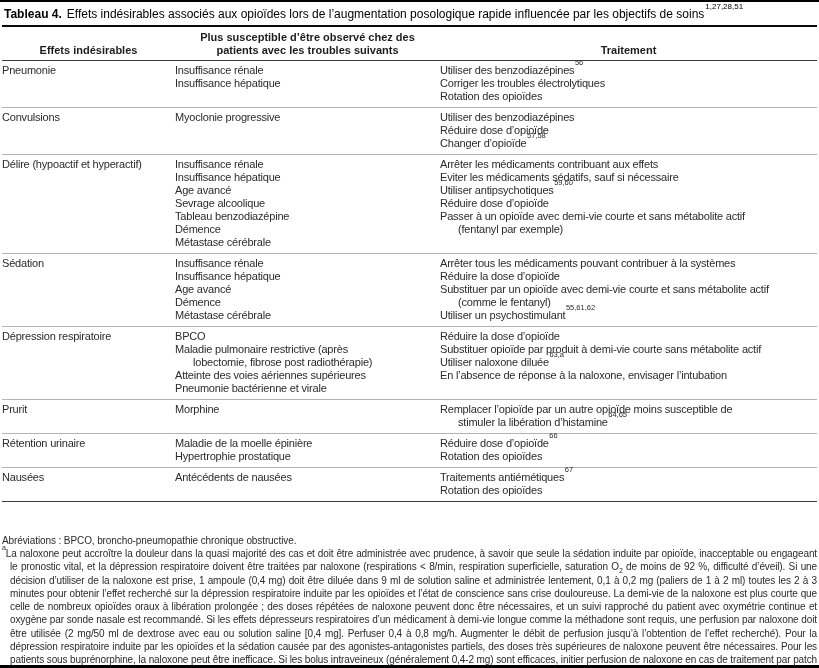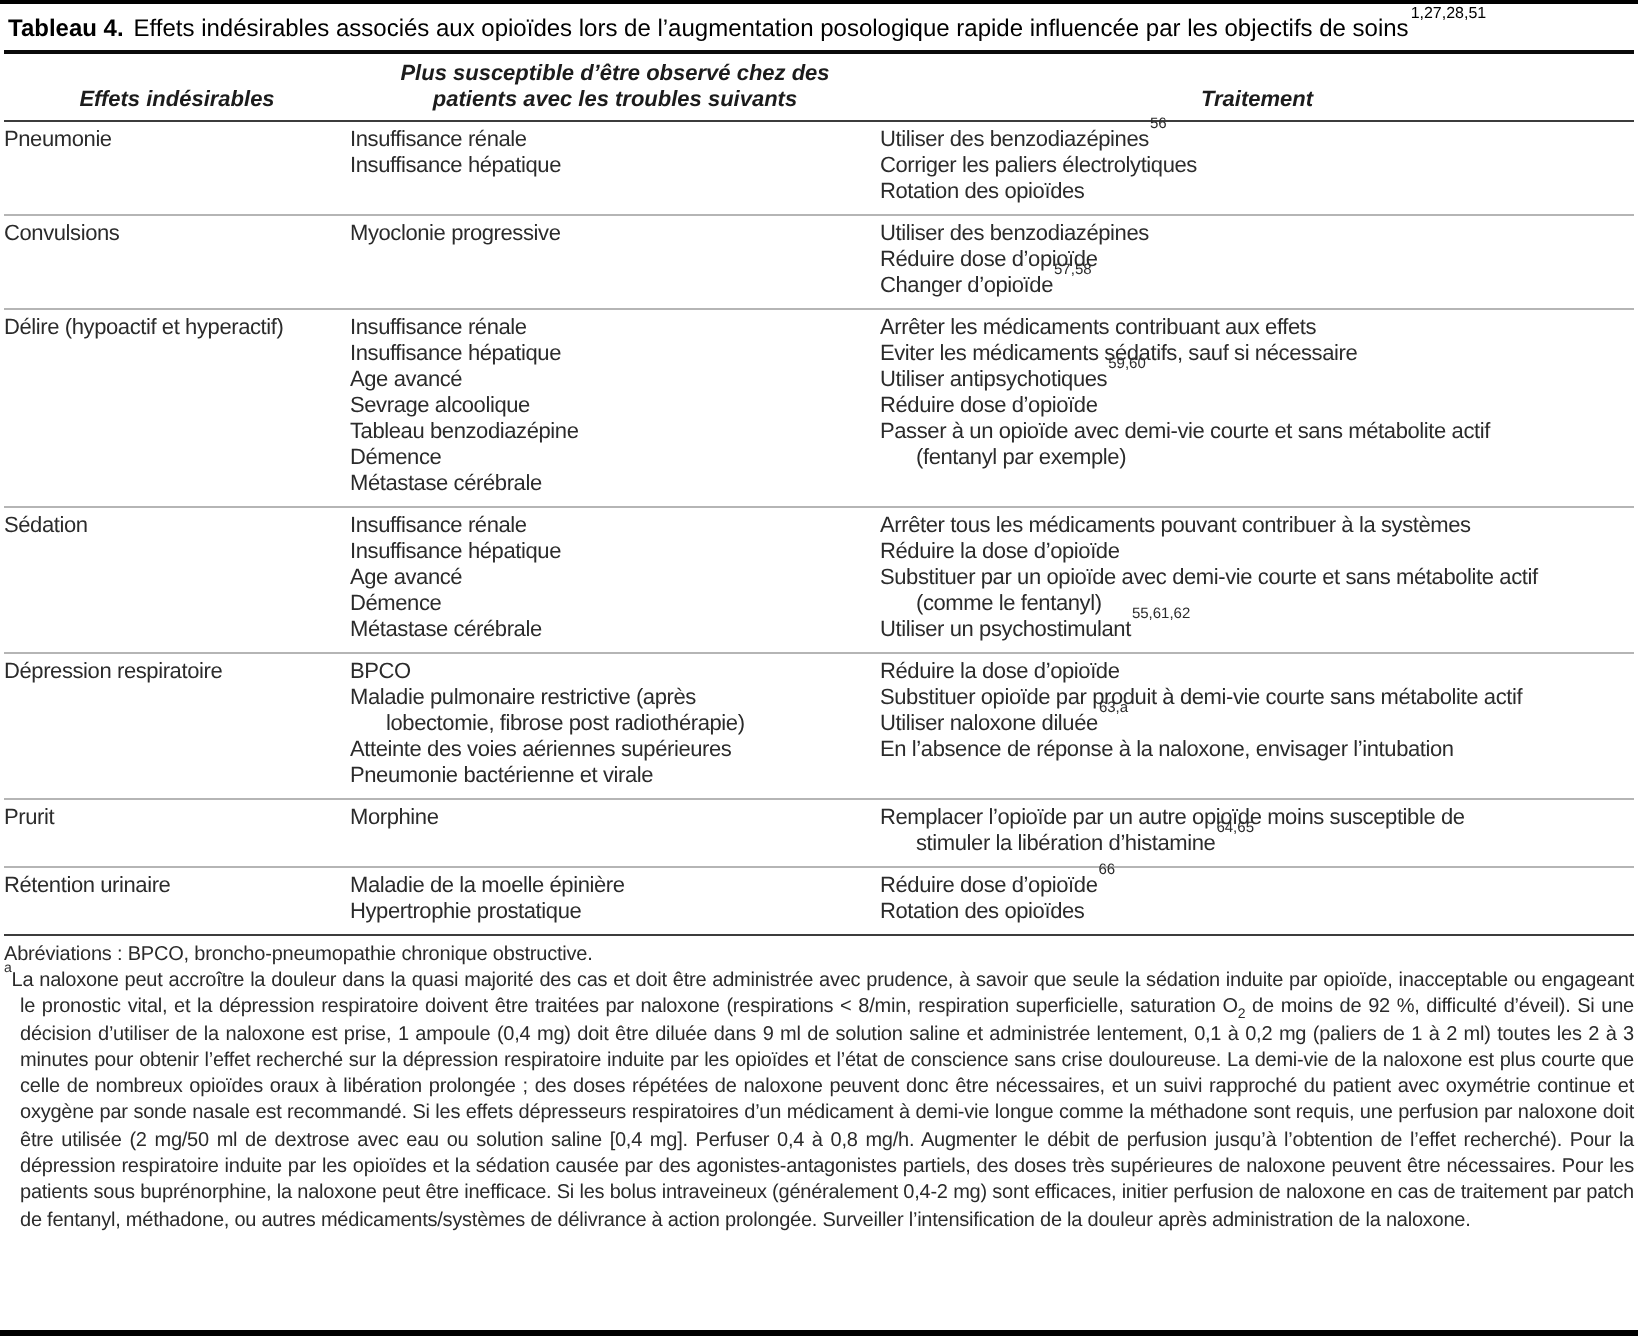--- a/index.html
+++ b/index.html
@@ -39,21 +39,20 @@
   col.c1 { width:173px; }
   col.c2 { width:265px; }
   col.c3 { width:377px; }
   thead th {
     font-size:11px; font-weight:bold; color:#1c1c1c;
     text-align:center; vertical-align:bottom;
     padding:4px 0 3px 0;
     line-height:13px;
     border-bottom:1px solid #3c3c3c;
     white-space:nowrap;
-    font-style:italic;
   }
   table.tbl { border-bottom:1px solid #3c3c3c; }
   tbody td { vertical-align:top; padding:3px 0 4px 0; }
   tbody tr:not(:first-child) td { border-top:1px solid #b5b5b5; }
   .ln {
     font-size:11px; line-height:13px;
     letter-spacing:-0.2px;
     white-space:nowrap;
     color:#2b2b2b;
   }
@@ -61,20 +60,21 @@
   sup.ref {
     font-size:7.5px; line-height:0;
     position:relative; top:-4px; margin-left:0.5px;
     letter-spacing:0;
   }
   
   .notes { padding:3px 0 0 0; }
   .abbr {
     font-size:10px; line-height:13px;
     letter-spacing:-0.1px;
+    margin-top:29px;
   }
   .note {
     font-size:10px; line-height:13.3px;
     letter-spacing:-0.12px;
     text-align:justify;
     padding-left:8px; text-indent:-8px;
   }
   .note sup { font-size:7px; line-height:0; position:relative; top:-3px; }
   .note sub { font-size:7px; line-height:0; vertical-align:sub; }
 </style>
@@ -107,21 +107,21 @@
         <tr>
           <td>
             <div class="ln">Pneumonie</div>
           </td>
           <td>
             <div class="ln">Insuffisance rénale</div>
             <div class="ln">Insuffisance hépatique</div>
           </td>
           <td>
             <div class="ln">Utiliser des benzodiazépines<sup class="ref">56</sup></div>
-            <div class="ln">Corriger les paliers électrolytiques</div>
+            <div class="ln">Corriger les troubles électrolytiques</div>
             <div class="ln">Rotation des opioïdes</div>
           </td>
         </tr>
         <tr>
           <td>
             <div class="ln">Convulsions</div>
           </td>
           <td>
             <div class="ln">Myoclonie progressive</div>
           </td>
@@ -208,20 +208,32 @@
           </td>
           <td>
             <div class="ln">Maladie de la moelle épinière</div>
             <div class="ln">Hypertrophie prostatique</div>
           </td>
           <td>
             <div class="ln">Réduire dose d’opioïde<sup class="ref">66</sup></div>
             <div class="ln">Rotation des opioïdes</div>
           </td>
         </tr>
+        <tr>
+          <td>
+            <div class="ln">Nausées</div>
+          </td>
+          <td>
+            <div class="ln">Antécédents de nausées</div>
+          </td>
+          <td>
+            <div class="ln">Traitements antiémétiques<sup class="ref">67</sup></div>
+            <div class="ln">Rotation des opioïdes</div>
+          </td>
+        </tr>
       </tbody>
   </table>
 
   <footer class="notes">
     <p class="abbr">Abréviations : BPCO, broncho-pneumopathie chronique obstructive.</p>
     <p class="note"><sup>a</sup><span>La naloxone peut accroître la douleur dans la quasi majorité des cas et doit être administrée avec prudence, à savoir que seule la sédation induite par opioïde, inacceptable ou engageant le pronostic vital, et la dépression respiratoire doivent être traitées par naloxone (respirations &lt; 8/min, respiration superficielle, saturation O</span><sub>2</sub><span> de moins de 92 %, difficulté d’éveil). Si une décision d’utiliser de la naloxone est prise, 1 ampoule (0,4 mg) doit être diluée dans 9 ml de solution saline et administrée lentement, 0,1 à 0,2 mg (paliers de 1 à 2 ml) toutes les 2 à 3 minutes pour obtenir l’effet recherché sur la dépression respiratoire induite par les opioïdes et l’état de conscience sans crise douloureuse. La demi-vie de la naloxone est plus courte que celle de nombreux opioïdes oraux à libération prolongée ; des doses répétées de naloxone peuvent donc être nécessaires, et un suivi rapproché du patient avec oxymétrie continue et oxygène par sonde nasale est recommandé. Si les effets dépresseurs respiratoires d’un médicament à demi-vie longue comme la méthadone sont requis, une perfusion par naloxone doit être utilisée (2 mg/50 ml de dextrose avec eau ou solution saline [0,4 mg]. Perfuser 0,4 à 0,8 mg/h. Augmenter le débit de perfusion jusqu’à l’obtention de l’effet recherché). Pour la dépression respiratoire induite par les opioïdes et la sédation causée par des agonistes-antagonistes partiels, des doses très supérieures de naloxone peuvent être nécessaires. Pour les patients sous buprénorphine, la naloxone peut être inefficace. Si les bolus intraveineux (généralement 0,4-2 mg) sont efficaces, initier perfusion de naloxone en cas de traitement par patch de fentanyl, méthadone, ou autres médicaments/systèmes de délivrance à action prolongée. Surveiller l’intensification de la douleur après administration de la naloxone.</span></p>
   </footer>
 
 </div>
 

